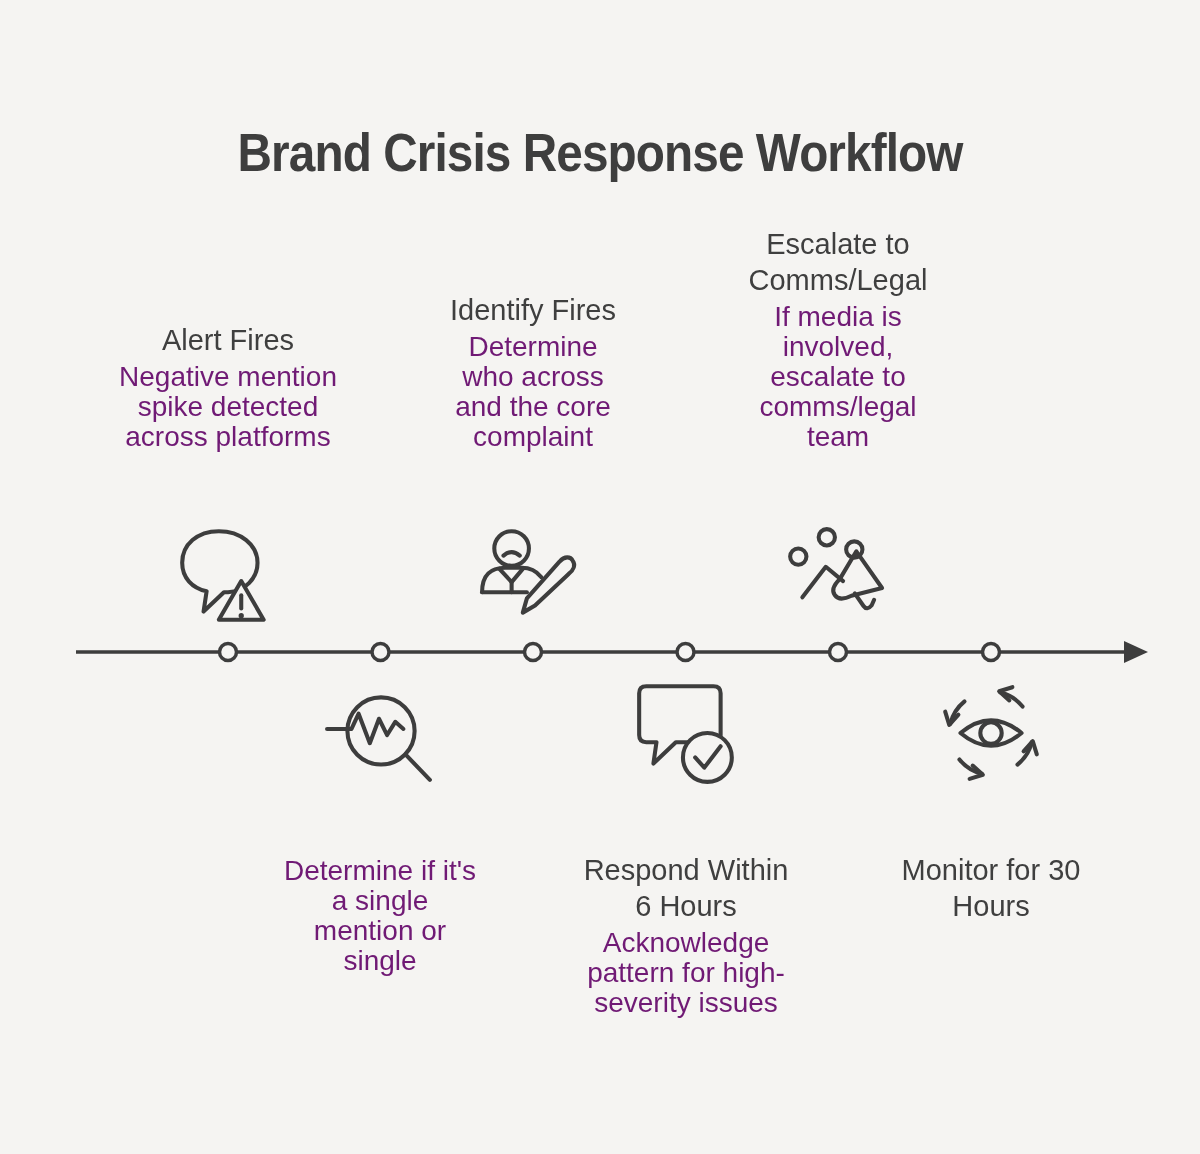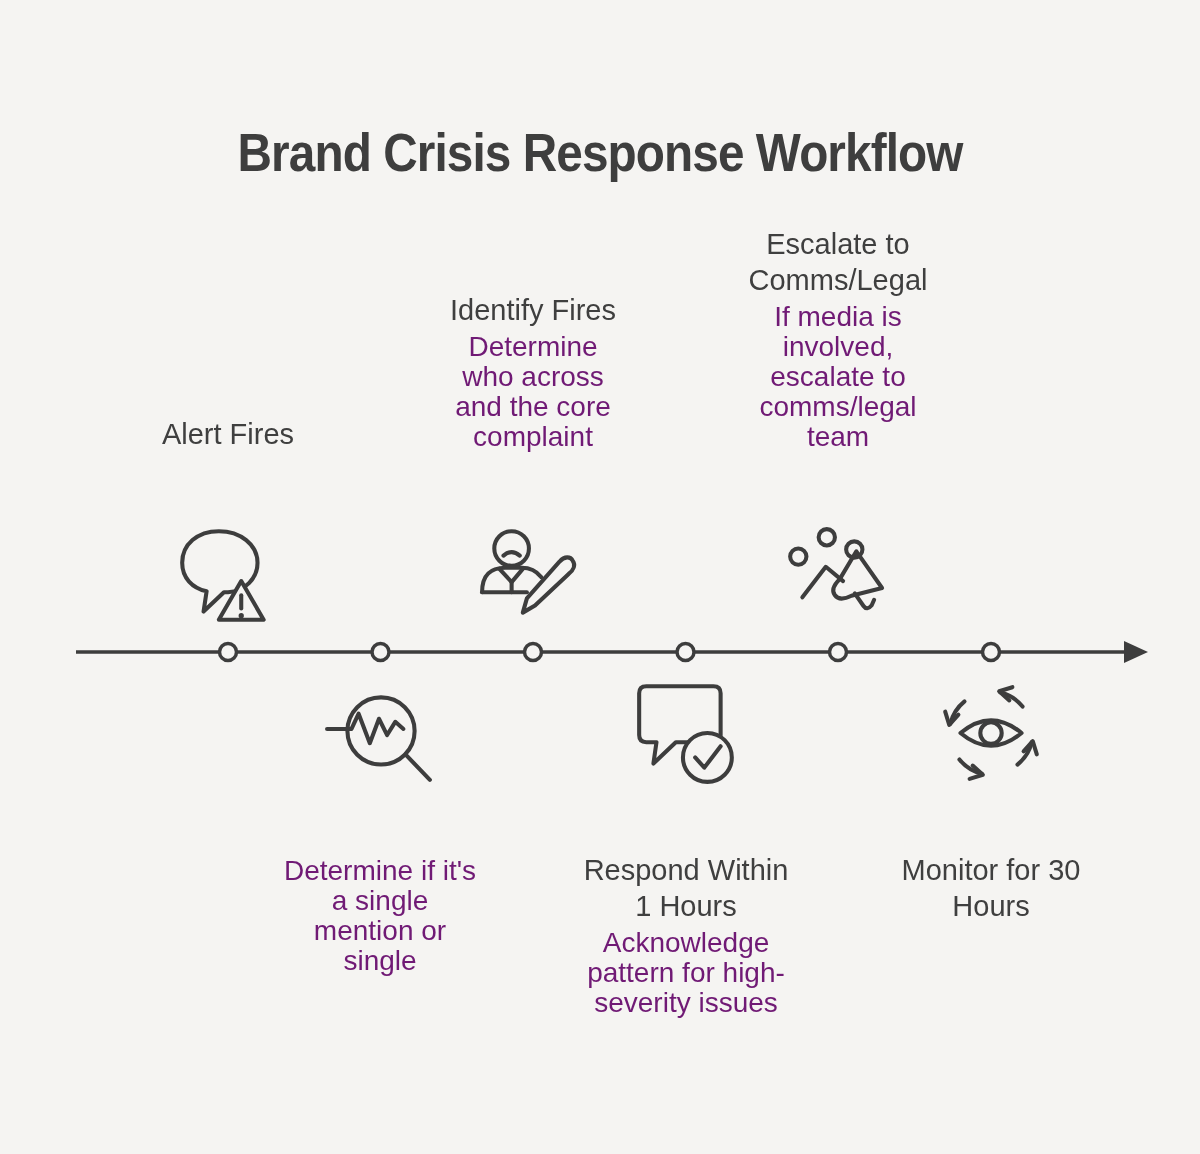--- a/index.html
+++ b/index.html
@@ -25,38 +25,39 @@
 </style>
 </head>
 <body>
 
 <div class="canvas">
 
   <h1 class="title">Brand Crisis Response Workflow</h1>
 
   <div class="step-text above" style="left:98px">
     <h3 class="step-title">Alert Fires</h3>
+    <p class="step-desc" style="max-width:220px">Negative mention spike detected across platforms</p>
   </div>
 
   <div class="step-text above" style="left:403px">
     <h3 class="step-title">Identify Fires</h3>
     <p class="step-desc" style="max-width:185px">Determine who across and the core complaint</p>
   </div>
 
   <div class="step-text above" style="left:708px">
     <h3 class="step-title" style="max-width:205px">Escalate to Comms/Legal</h3>
     <p class="step-desc" style="max-width:200px">If media is involved, escalate to comms/legal team</p>
   </div>
 
   <div class="step-text below" style="left:250px">
     <p class="step-desc" style="max-width:200px">Determine if it's a single mention or single</p>
   </div>
 
   <div class="step-text below" style="left:556px">
-    <h3 class="step-title" style="max-width:215px">Respond Within 1 Hours</h3>
+    <h3 class="step-title" style="max-width:215px">Respond Within 6 Hours</h3>
     <p class="step-desc" style="max-width:210px">Acknowledge pattern for high-severity issues</p>
   </div>
 
   <div class="step-text below" style="left:861px">
     <h3 class="step-title" style="max-width:200px">Monitor for 30 Hours</h3>
   </div>
 
   <div class="icon" style="left:172px;top:522px">
     <svg viewBox="0 0 110 110">
       <path class="ic" d="M46 9 C25 9 10 22 10 40 C10 55 20 65 34 68 L31 88 L51 69 L55 69 C72 68 84 55 84 40 C84 22 67 9 46 9 Z"></path>

